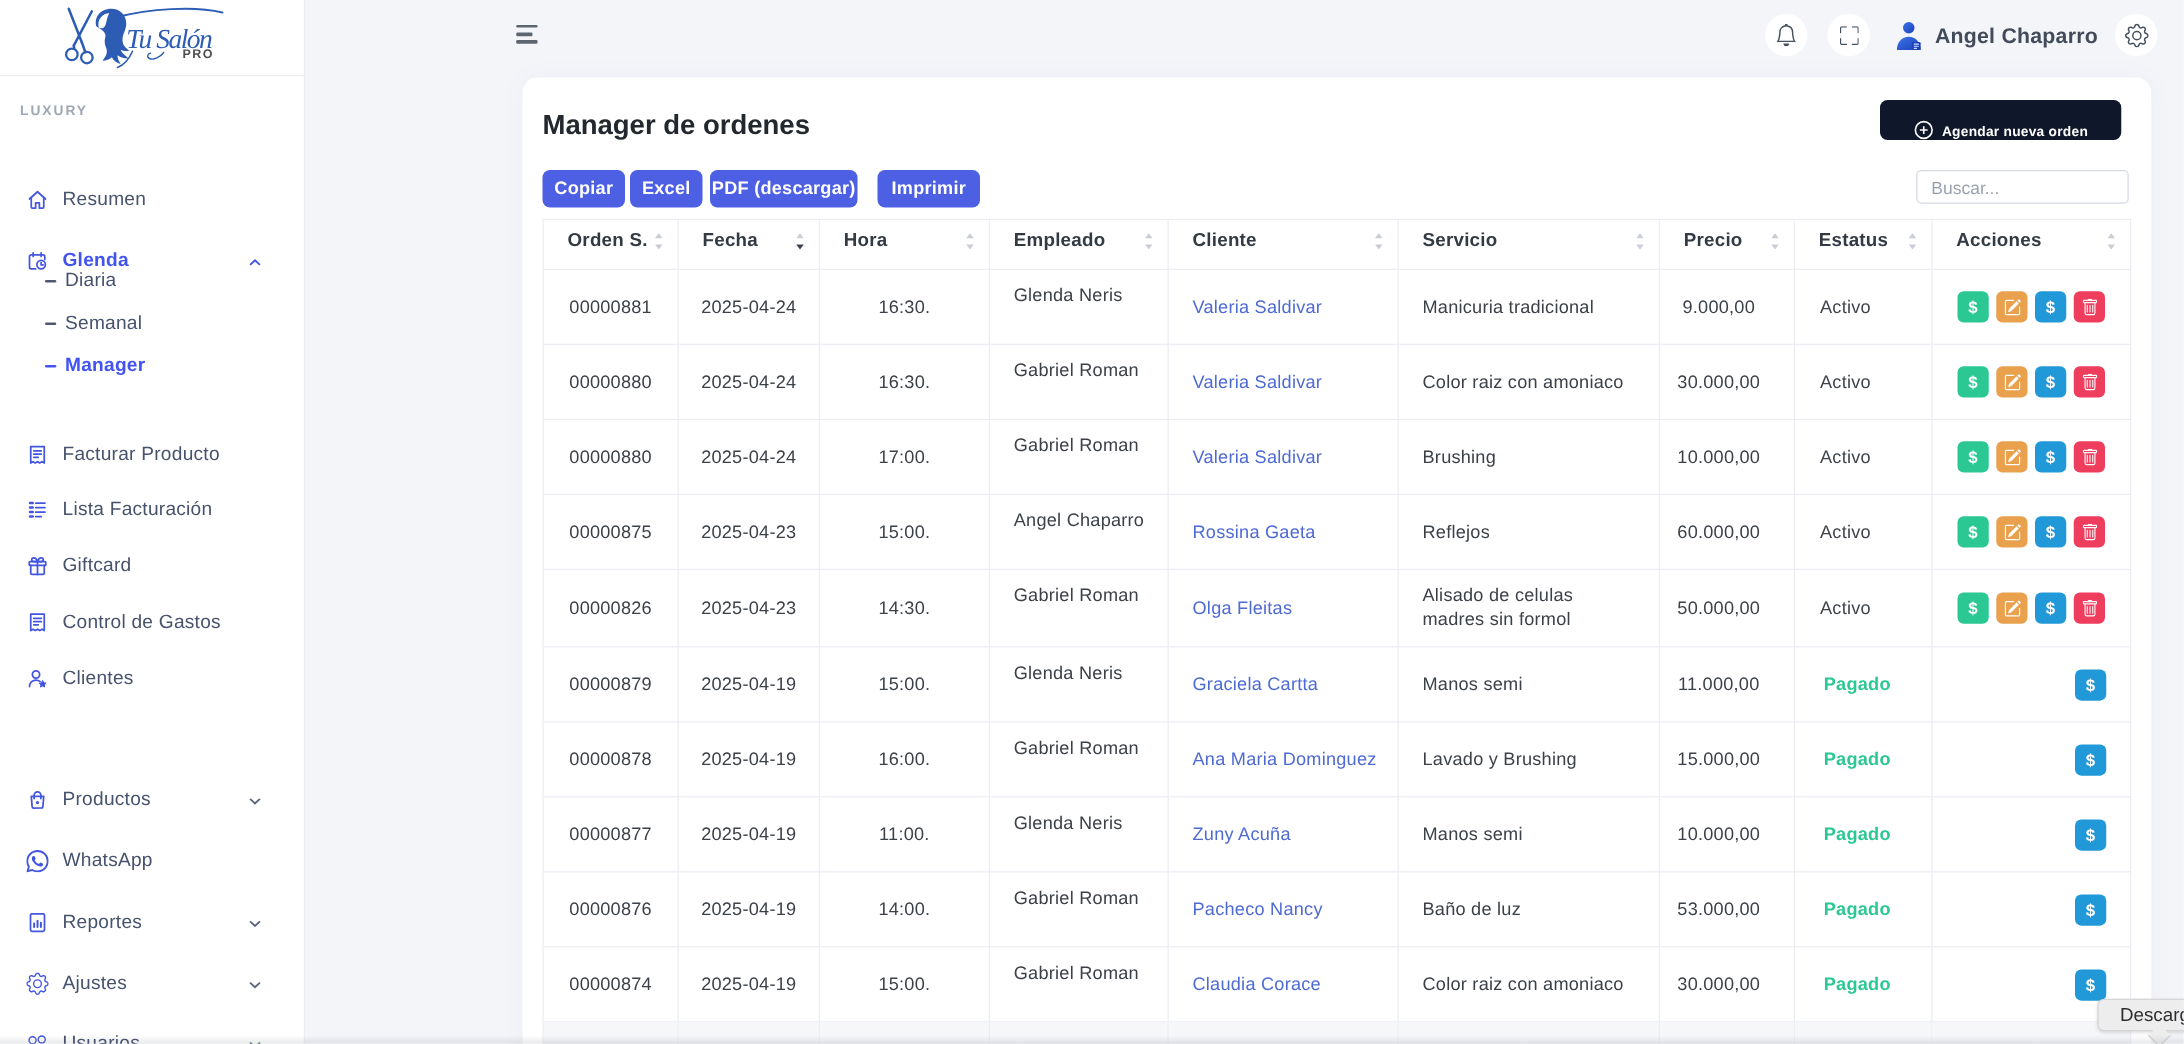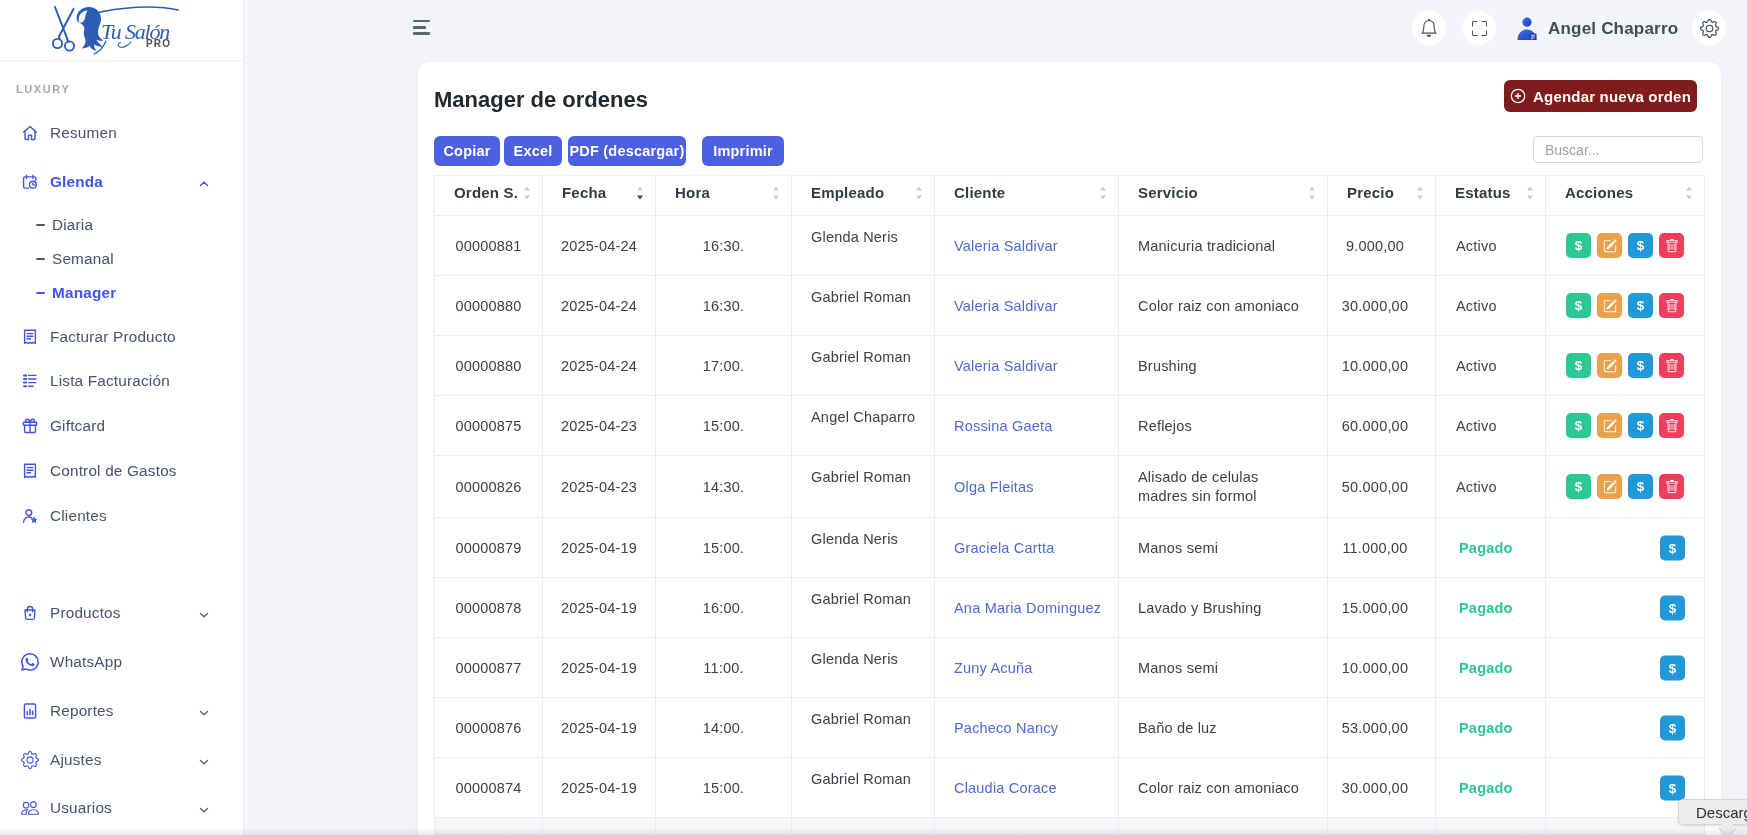--- a/index.html
+++ b/index.html
@@ -3,42 +3,42 @@
 <meta charset="utf-8">
 <style>
 * { margin:0; padding:0; box-sizing:border-box; }
 html,body { width:1747px; height:835px; overflow:hidden; }
 body { background:#f4f5f9; font-family:"Liberation Sans", sans-serif; position:relative; }
 
 
 #sidebar { position:absolute; left:0; top:0; width:244px; height:835px; background:#fff; border-right:1px solid #ebedf3; z-index:5; }
 #logo { position:absolute; left:0; top:0; width:244px; height:61px; border-bottom:1px solid #eef0f4; }
 #luxury { position:absolute; left:16px; top:83px; font-size:11px; font-weight:bold; letter-spacing:1.6px; color:#9fa7b3; }
-.mi { position:absolute; left:0; width:244px; height:34px; }
+.mi { position:absolute; left:0; width:244px; height:34px;margin-top:27px; }
 .mi .ic { position:absolute; left:21px; top:50%; transform:translateY(-50%); width:18px; height:18px; }
 .mi .tx { position:absolute; left:50px; top:50%; transform:translateY(-50%); font-size:15.3px; color:#47526d; letter-spacing:0.2px; }
 .mi .ch { position:absolute; left:198px; top:50%; transform:translateY(-50%); width:12px; height:12px; }
 .mi.active .tx { color:#4154f1; font-weight:bold; }
 .sub { position:absolute; left:0; width:244px; height:34px; }
 .sub .dash { position:absolute; left:36px; top:50%; width:9px; height:1.8px; background:#4e5870; margin-top:-1px; border-radius:1px;}
 .sub .tx { position:absolute; left:52px; top:50%; transform:translateY(-50%); font-size:15.3px; color:#47526d; letter-spacing:0.2px; }
 .sub.active .tx { color:#4154f1; font-weight:bold; }
 .sub.active .dash { background:#4154f1; }
 
 
 .circle { position:absolute; width:34px; height:34px; border-radius:50%; background:#fff; top:11px; display:flex; align-items:center; justify-content:center; }
 #uname { position:absolute; left:1548px; top:19px; font-size:17px; font-weight:bold; color:#414b5a; letter-spacing:0.2px; }
 #burger { position:absolute; left:413px; top:20px; width:17px; height:15px; }
 #burger div { position:absolute; left:0; height:2.4px; background:#5d6572; border-radius:1px; }
 #avatar { position:absolute; left:1514px; top:16px; width:26px; height:25px; }
 
 
 #card { position:absolute; left:418px; top:62px; width:1303px; height:780px; background:#fff; border-radius:12px 12px 0 0; box-shadow:0 0 18px rgba(110,120,150,0.05); }
 #title { position:absolute; left:434px; top:87px; font-size:22px; font-weight:bold; color:#23282e; letter-spacing:0px; }
-#newbtn { position:absolute; left:1504px; top:80px; width:193px; height:32px; background:#7f1d1d; border-radius:6px; color:#fff; font-size:15px; font-weight:bold; display:flex; align-items:center; justify-content:center; gap:7px; letter-spacing:0.2px; }
+#newbtn { position:absolute; left:1504px; top:80px; width:193px; height:32px; background:#0f172a; border-radius:6px; color:#fff; font-size:11px; font-weight:bold; display:flex; align-items:flex-end; justify-content:center; gap:7px; letter-spacing:0.2px; }
 .ebtn { position:absolute; top:136px; height:30px; background:#4d5fe3; border-radius:6px; color:#fff; font-size:14.5px; font-weight:bold; display:flex; align-items:center; justify-content:center; letter-spacing:0.2px; }
 #search { position:absolute; left:1533px; top:136px; width:170px; height:27px; border:1px solid #d4d9e1; border-radius:4px; background:#fff; font-size:14px; color:#9aa1ac; padding-left:11px; display:flex; align-items:center; }
 
 
 #tbl { position:absolute; left:434px; top:175px; border-collapse:collapse; table-layout:fixed; }
 #tbl th, #tbl td { border:1px solid #ecedf3; font-size:14.5px; color:#3c4148; overflow:hidden; }
 #tbl th { height:40px; font-size:15px; font-weight:bold; color:#333a44; text-align:left; padding-left:19px; padding-bottom:7px; position:relative; letter-spacing:0.2px; }
 #tbl td { height:60px; text-align:center; letter-spacing:0.2px; }
 #tbl td:nth-child(7) { padding-right:13px; }
 #tbl td.l { text-align:left; padding-left:19px; }

